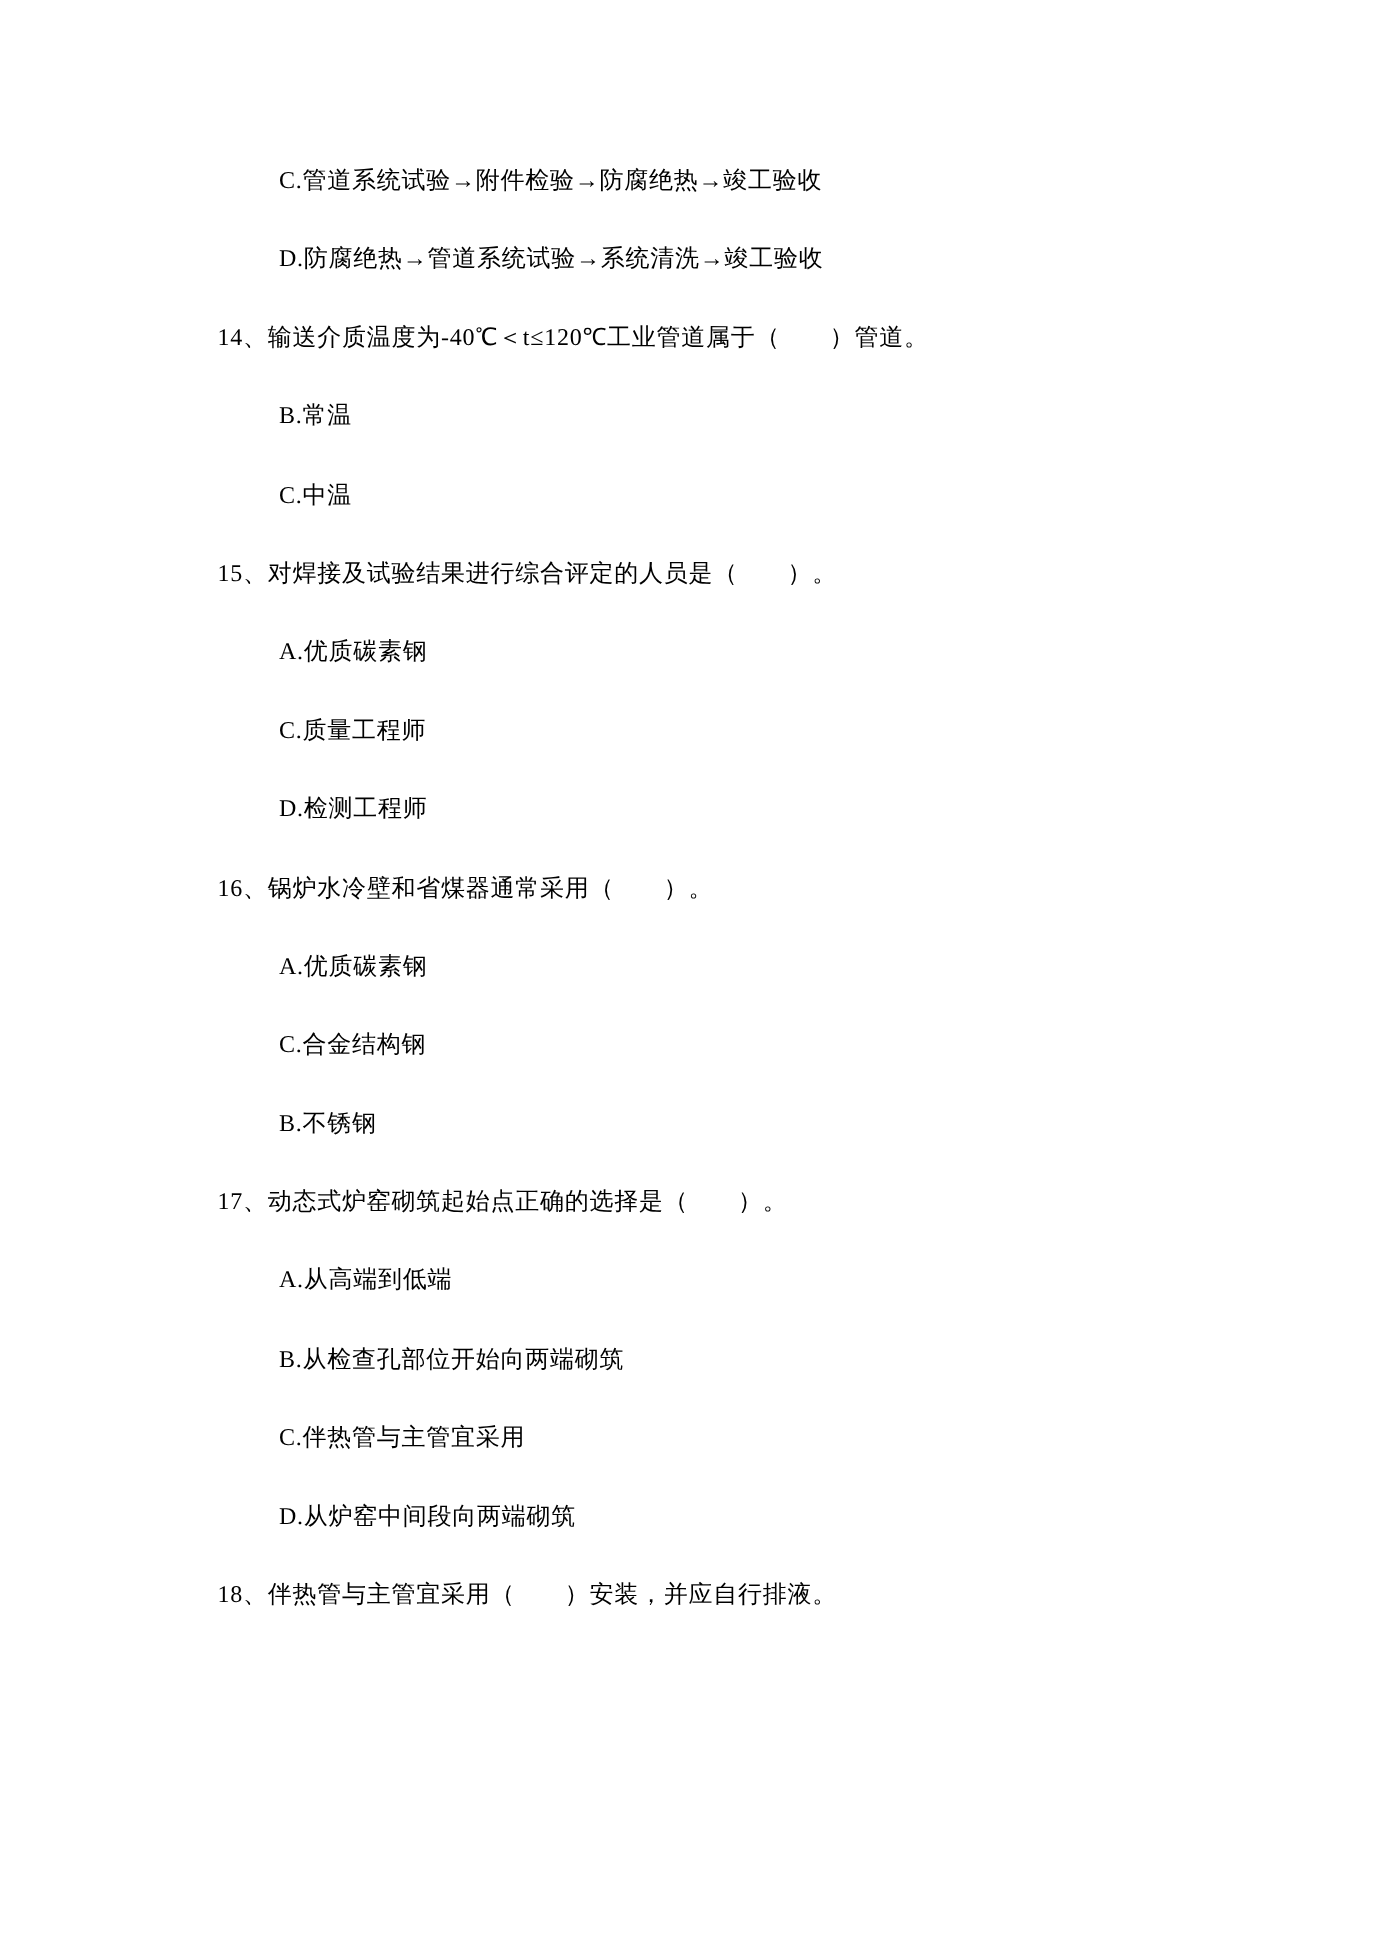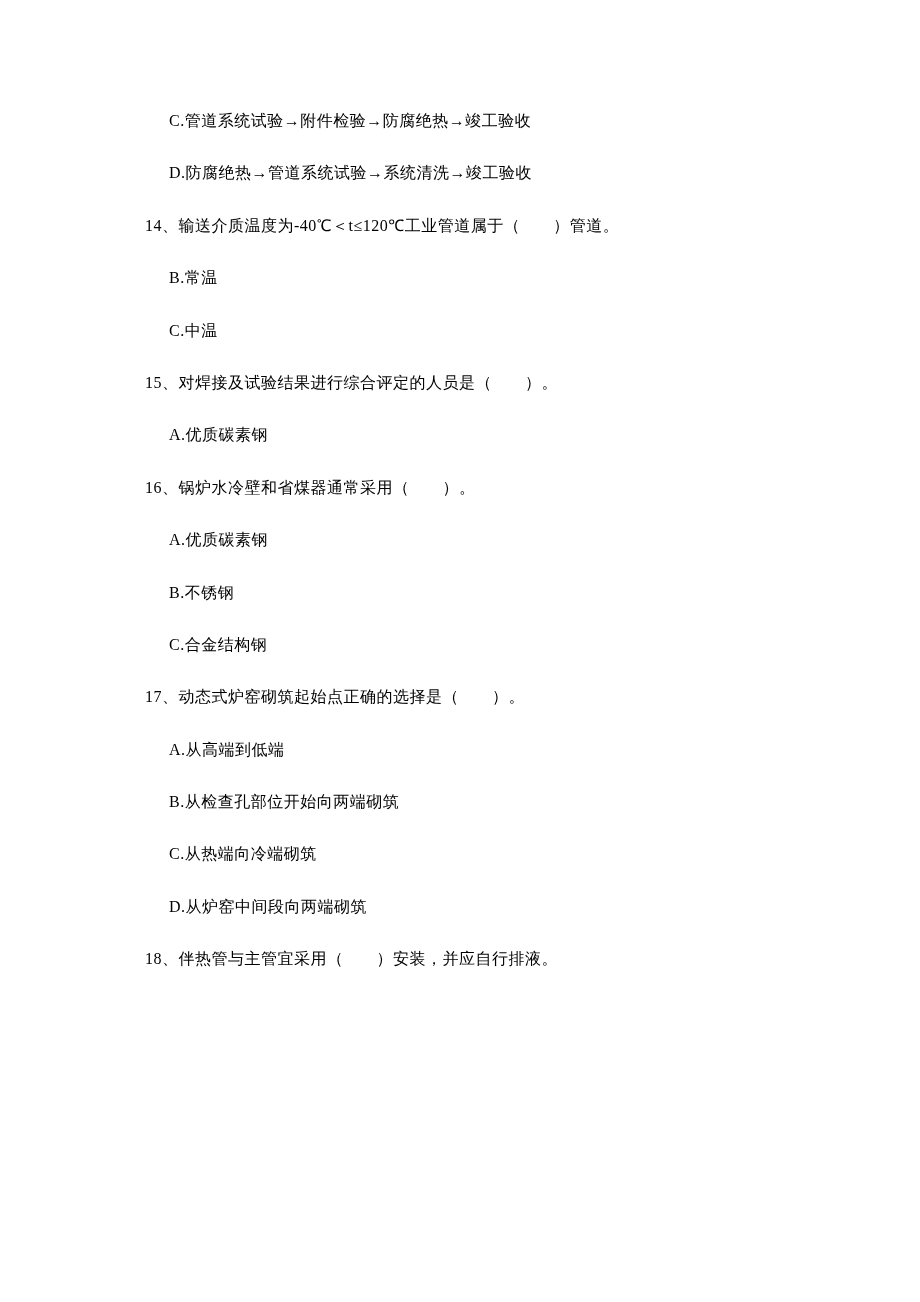--- a/index.html
+++ b/index.html
@@ -18,21 +18,21 @@
     box-sizing: border-box;
     padding-top: 110px;
     padding-bottom: 60px;
   }
   .content {
     margin-left: 145px;
     margin-right: 100px;
     line-height: 1.4;
   }
   .option-line {
-    margin-left: 24px;
+    margin-left: 41px;
     margin-bottom: 30px;
     letter-spacing: 0.5px;
   }
   .question-line {
     margin-bottom: 30px;
     letter-spacing: 0.5px;
   }
 </style>
 </head>
 <body>
@@ -42,29 +42,31 @@
 
     <div class="option-line">C.管道系统试验→附件检验→防腐绝热→竣工验收</div>
     <div class="option-line">D.防腐绝热→管道系统试验→系统清洗→竣工验收</div>
 
     <div class="question-line">14、输送介质温度为-40℃＜t≤120℃工业管道属于（　　）管道。</div>
     <div class="option-line">B.常温</div>
     <div class="option-line">C.中温</div>
 
     <div class="question-line">15、对焊接及试验结果进行综合评定的人员是（　　）。</div>
     <div class="option-line">A.优质碳素钢</div>
+    <div class="option-line">C.质量工程师</div>
+    <div class="option-line">D.检测工程师</div>
 
     <div class="question-line">16、锅炉水冷壁和省煤器通常采用（　　）。</div>
     <div class="option-line">A.优质碳素钢</div>
+    <div class="option-line">C.合金结构钢</div>
     <div class="option-line">B.不锈钢</div>
-    <div class="option-line">C.合金结构钢</div>
 
     <div class="question-line">17、动态式炉窑砌筑起始点正确的选择是（　　）。</div>
     <div class="option-line">A.从高端到低端</div>
     <div class="option-line">B.从检查孔部位开始向两端砌筑</div>
-    <div class="option-line">C.从热端向冷端砌筑</div>
+    <div class="option-line">C.伴热管与主管宜采用</div>
     <div class="option-line">D.从炉窑中间段向两端砌筑</div>
 
     <div class="question-line">18、伴热管与主管宜采用（　　）安装，并应自行排液。</div>
 
   </div>
 
 </div>
 
 </body></html>

